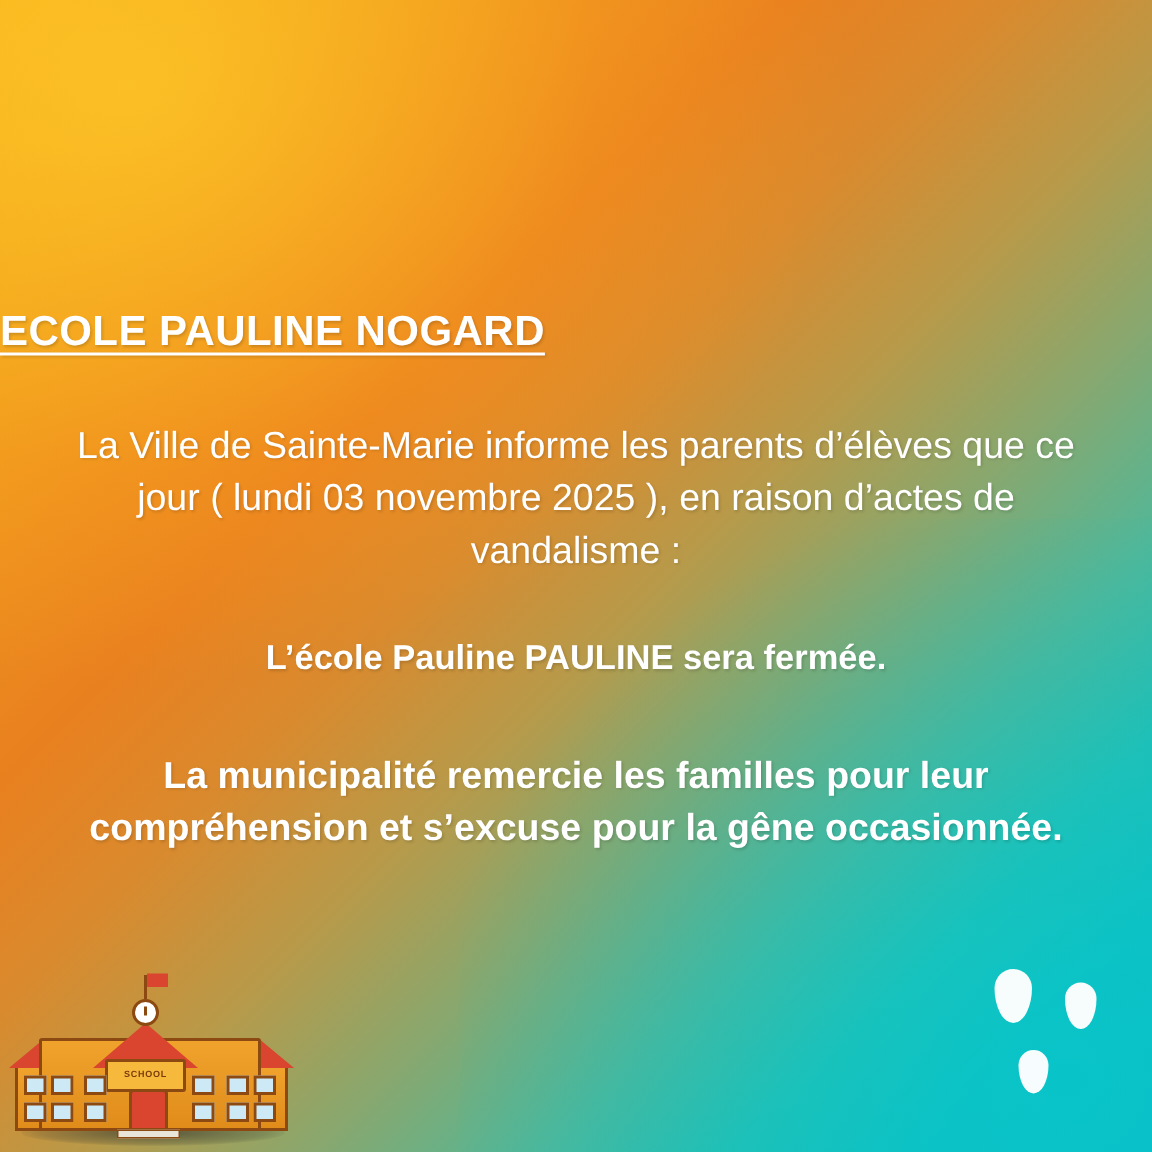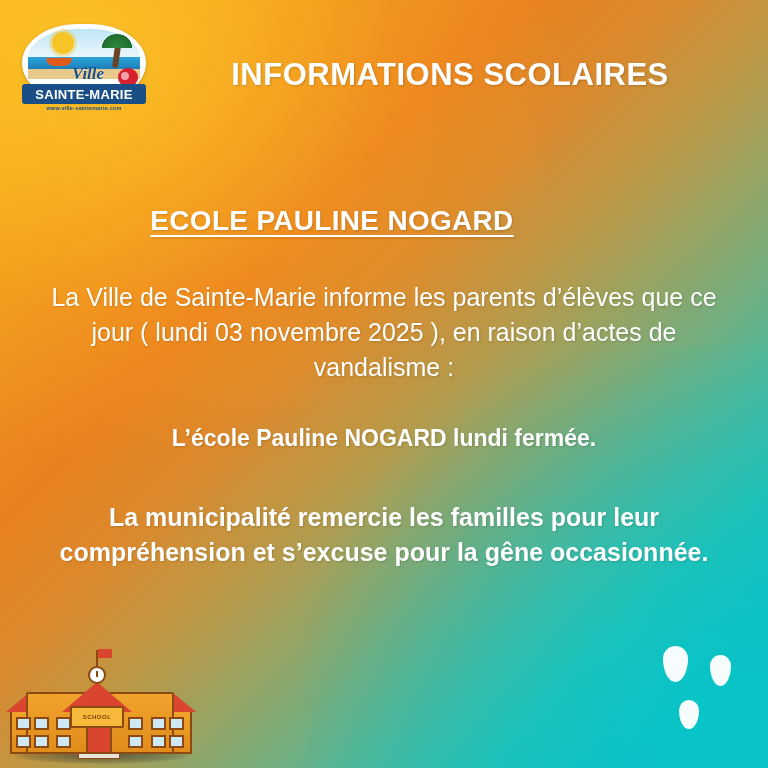--- a/index.html
+++ b/index.html
@@ -200,21 +200,21 @@
     letter-spacing: 0.5px;
     line-height: 1.23;
     text-shadow: 1px 1px 2px rgba(0,0,0,0.18);
   }
 
   #school-name {
     position: absolute;
     left: 0;
     top: 205px;
     width: 664px;
-    text-align: center;
+    text-align: left;
     color: #ffffff;
     font-weight: bold;
     font-size: 28px;
     letter-spacing: 0.3px;
     text-decoration: underline;
     text-underline-offset: 5px;
     text-decoration-thickness: 2px;
     text-shadow: 1px 1px 2px rgba(0,0,0,0.16);
   }
 
@@ -413,46 +413,28 @@
     box-sizing: border-box;
   }
 </style>
 </head>
 <body>
 
 <div id="poster">
 
   <div class="content-layer">
 
-    <div id="logo">
-      <div class="badge">
-        <div class="sky"></div>
-        <div class="sun"></div>
-        <div class="sea"></div>
-        <div class="sand"></div>
-        <div class="boat"></div>
-        <div class="palm"></div>
-        <div class="palm-leaf"></div>
-        <div class="flower"></div>
-      </div>
-      <div class="ville">Ville</div>
-      <div class="bar">
-        <span>SAINTE-MARIE</span>
-      </div>
-      <div class="url">www.ville-saintemarie.com</div>
+
+    <div id="header-block">
     </div>
 
-    <div id="header-block">
-      <div class="line">INFORMATIONS SCOLAIRES</div>
-    </div>
-
     <div id="school-name">ECOLE PAULINE NOGARD</div>
 
     <div id="body-1">La Ville de Sainte-Marie informe les parents d’élèves que ce jour ( lundi 03 novembre 2025 ), en raison d’actes de vandalisme :</div>
-    <div id="body-2">L’école Pauline NOGARD lundi fermée.</div>
+    <div id="body-2">L’école Pauline PAULINE sera fermée.</div>
     <div id="body-3">La municipalité remercie les familles pour leur compréhension et s’excuse pour la gêne occasionnée.</div>
 
     <div class="drop d1"></div>
     <div class="drop d2"></div>
     <div class="drop d3"></div>
 
     <div id="school-illustration">
       <div class="shadow"></div>
       <div class="wing-l"></div>
       <div class="wing-r"></div>

